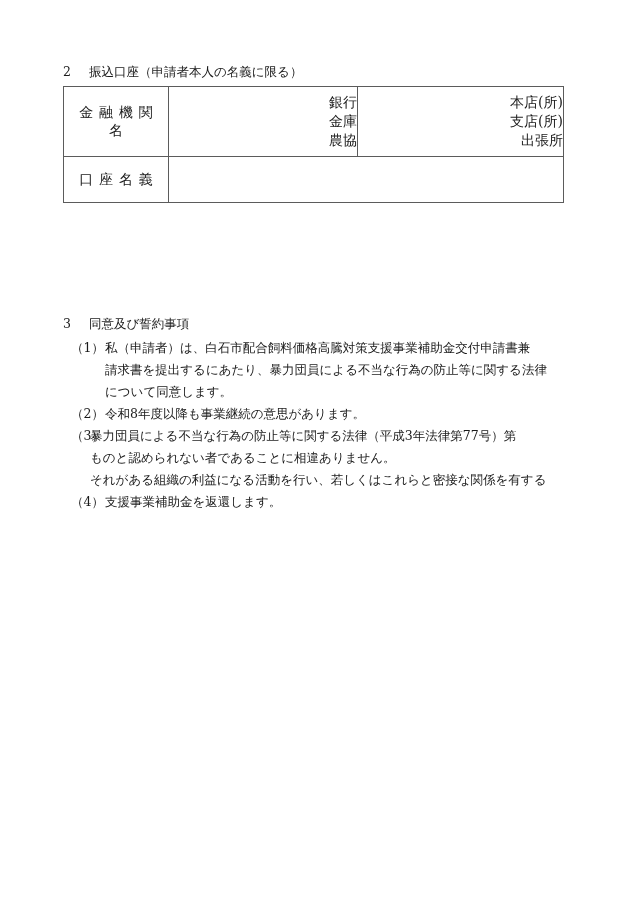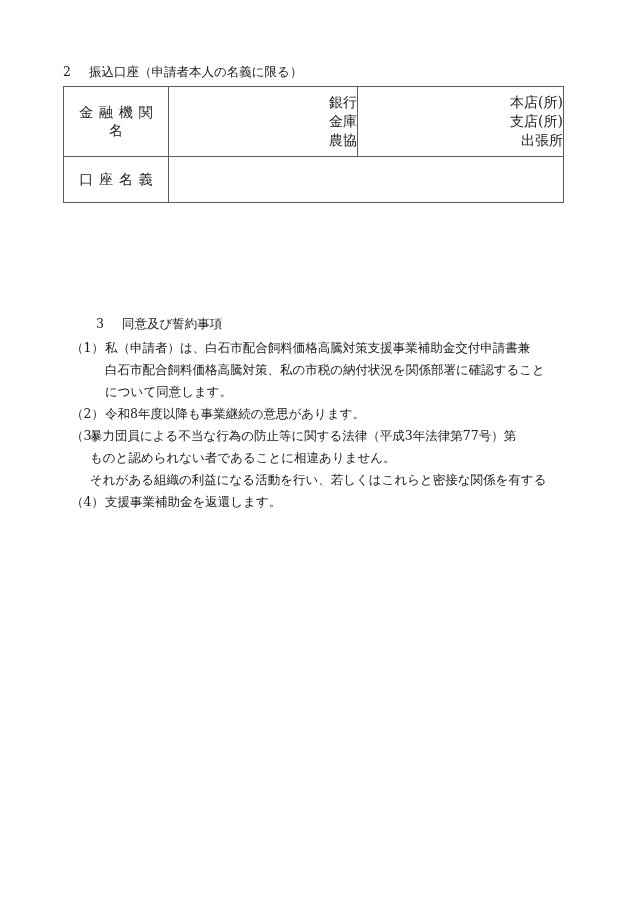--- a/index.html
+++ b/index.html
@@ -93,21 +93,20 @@
   .blank-cell.h-furigana { height: 30px; }
   .blank-cell.h-meigi { height: 45px; }
 
   .dotted-top { border-top: 1px dashed #6a6a6a !important; }
   .dotted-bottom { border-bottom: 1px dashed #6a6a6a !important; }
 
   
   .sec3-heading {
     left: 63px;
     top: 316px;
-    margin-left: 33px;
   }
   .clause-list {
     position: absolute;
     left: 63px;
     top: 337px;
     width: 505px;
   }
   .clause {
     position: relative;
     font-size: 12.5px;
@@ -178,21 +177,21 @@
   <div class="section-heading sec3-heading">
     <span class="sec-num">3</span><span>同意及び誓約事項</span>
   </div>
 
   <div class="clause-list">
 
     <div class="clause indent-wide">
       <span class="cl-num">（1）</span>
       <span class="cl-body">
         <span class="cl-line first">私（申請者）は、白石市配合飼料価格高騰対策支援事業補助金交付申請書兼</span>
-        <span class="cl-line">白石市配合飼料価格高騰対策、私の市税の納付状況を関係部署に確認すること</span>
+        <span class="cl-line">請求書を提出するにあたり、暴力団員による不当な行為の防止等に関する法律</span>
         <span class="cl-line">について同意します。</span>
       </span>
     </div>
 
     <div class="clause indent-wide">
       <span class="cl-num">（2）</span>
       <span class="cl-body">
         <span class="cl-line first">令和8年度以降も事業継続の意思があります。</span>
       </span>
     </div>

